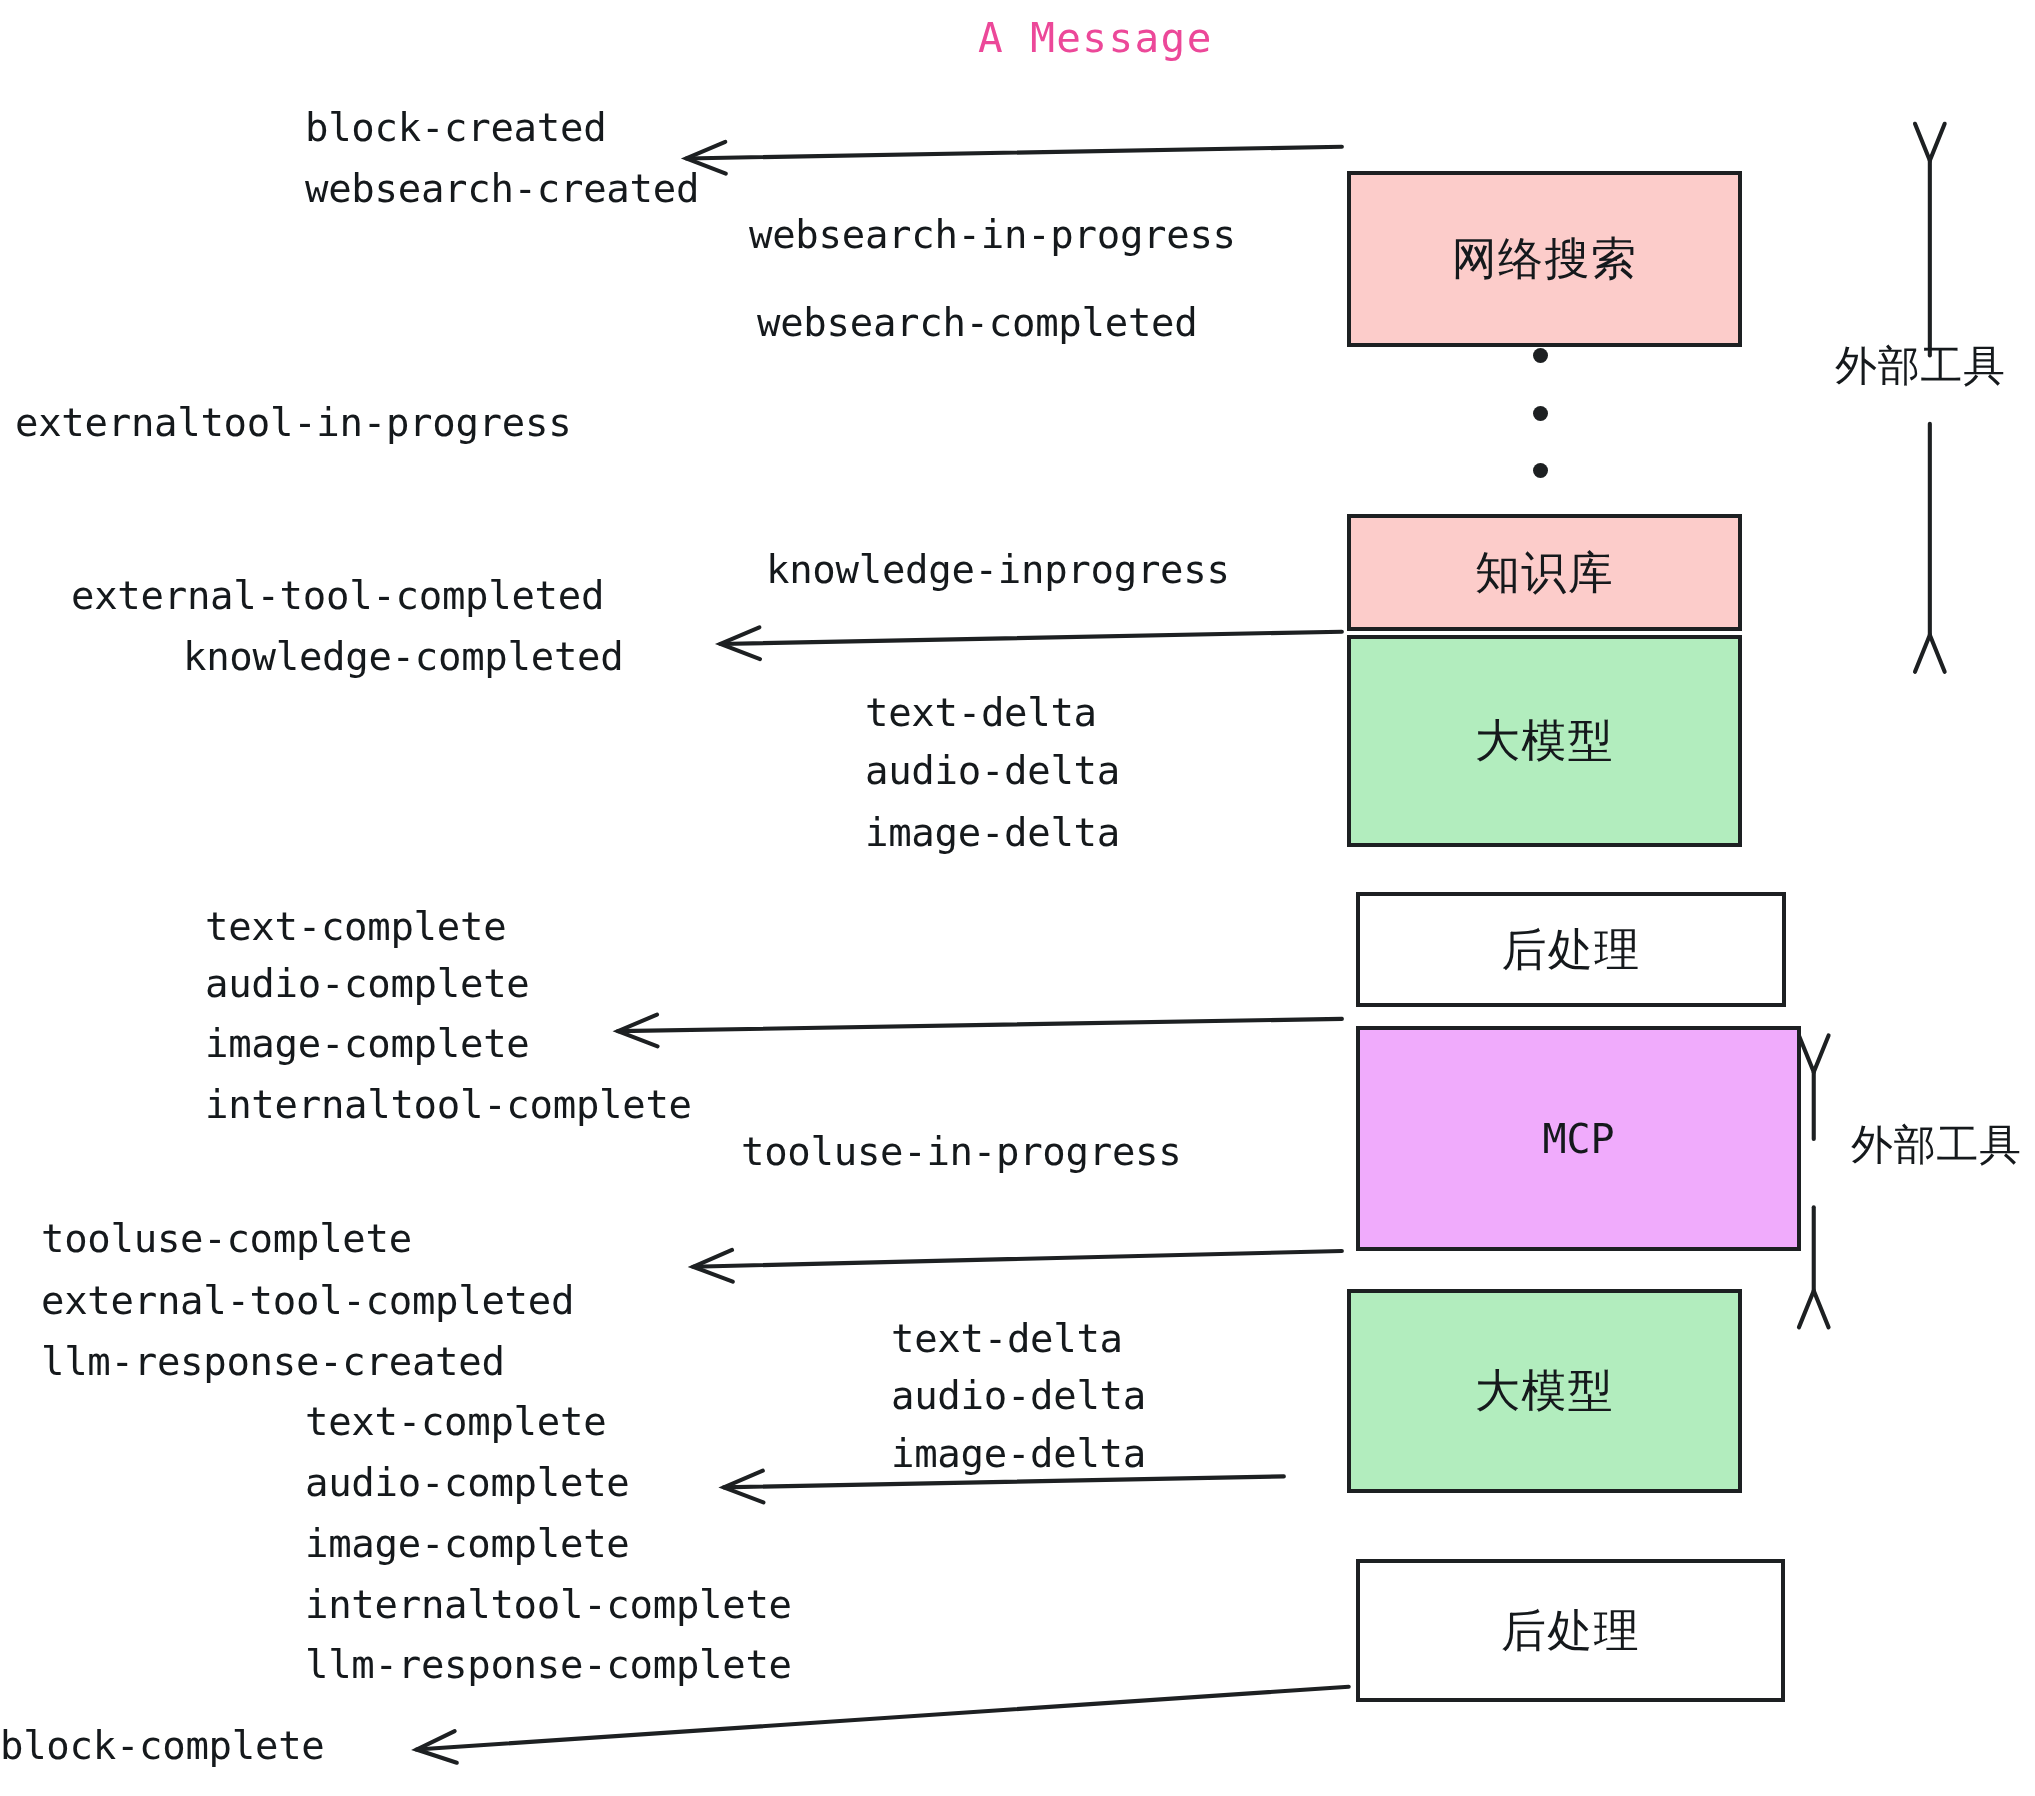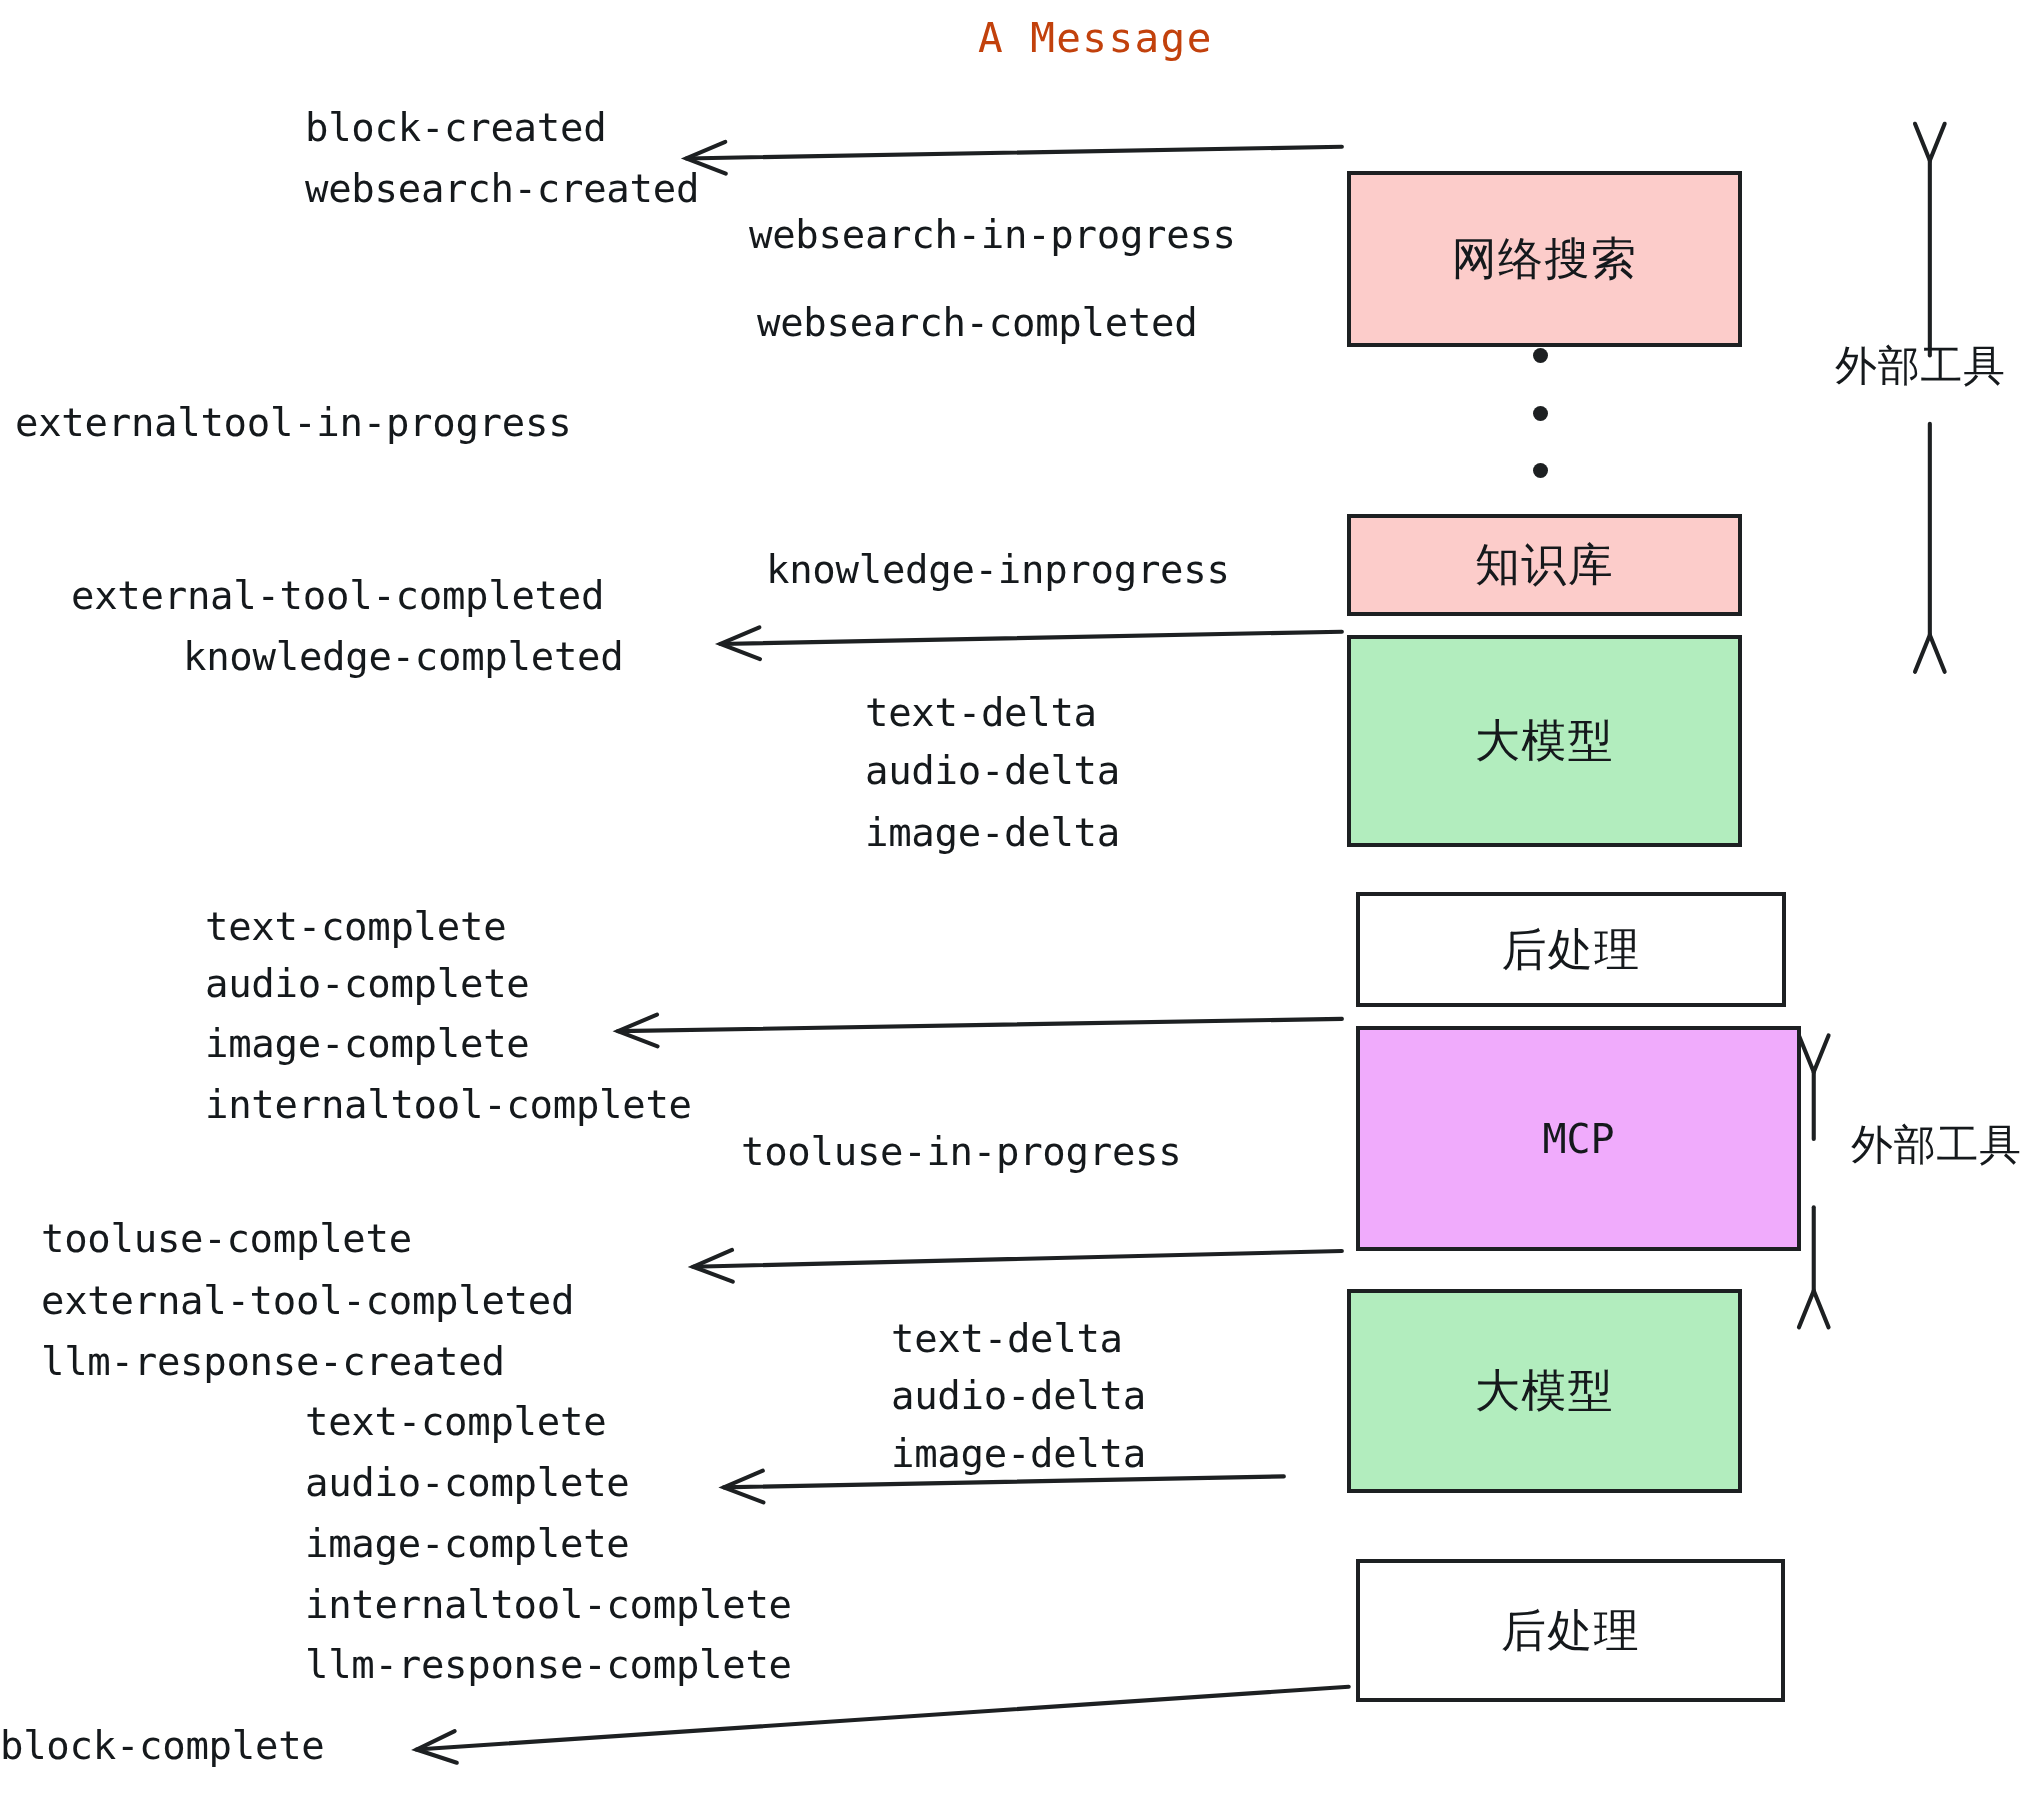--- a/index.html
+++ b/index.html
@@ -21,21 +21,21 @@
     font-size: 39px;
     line-height: 1;
     color: #15191c;
     white-space: nowrap;
     letter-spacing: -0.3px;
   }
   .title {
     position: absolute;
     font-family: "DejaVu Sans Mono", monospace;
     font-size: 41px;
-    color: #c2410c;
+    color: #ec4899;
     white-space: nowrap;
     letter-spacing: 1.4px;
   }
   .box {
     position: absolute;
     box-sizing: border-box;
     border: 4.1px solid #1d2022;
     display: flex;
     align-items: center;
     justify-content: center;
@@ -129,21 +129,21 @@
           <line x1="2656" y1="1768" x2="2656" y2="1890"></line>
           <path d="M 2634.272817581877 1943.7766635648736 L 2656 1890 L 2677.727182418123 1943.7766635648736"></path>
         </g>
       </g>
   </svg>
 
   <div id="boxes-layer">
       <div class="box" style="left: 1347px; top: 171px; width: 395px; height: 176px; background: rgb(252, 204, 202);">
         <span class="cn">网络搜索</span>
       </div>
-      <div class="box" style="left: 1347px; top: 514px; width: 395px; height: 102px; background: rgb(252, 204, 202);">
+      <div class="box" style="left: 1347px; top: 514px; width: 395px; height: 117px; background: rgb(252, 204, 202);">
         <span class="cn">知识库</span>
       </div>
       <div class="box" style="left: 1347px; top: 635px; width: 395px; height: 212px; background: rgb(178, 237, 190);">
         <span class="cn">大模型</span>
       </div>
       <div class="box" style="left: 1356px; top: 892px; width: 430px; height: 115px; background: rgb(255, 255, 255);">
         <span class="cn">后处理</span>
       </div>
       <div class="box" style="left: 1356px; top: 1026px; width: 445px; height: 225px; background: #f0abfc;">
         <span class="en">MCP</span>

